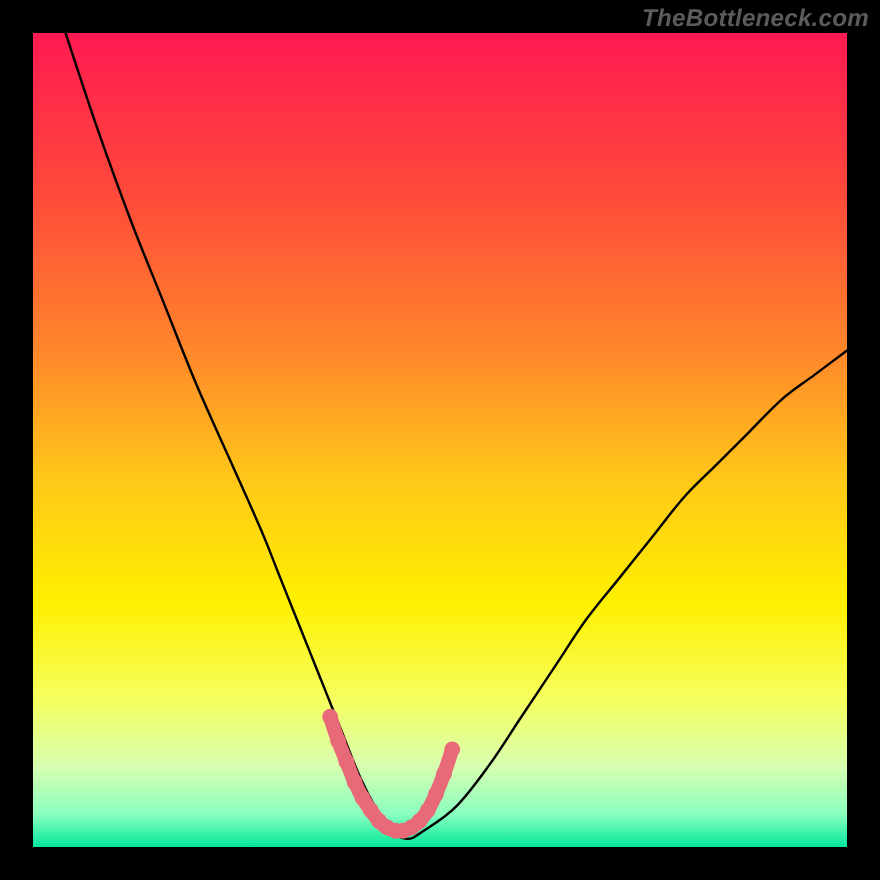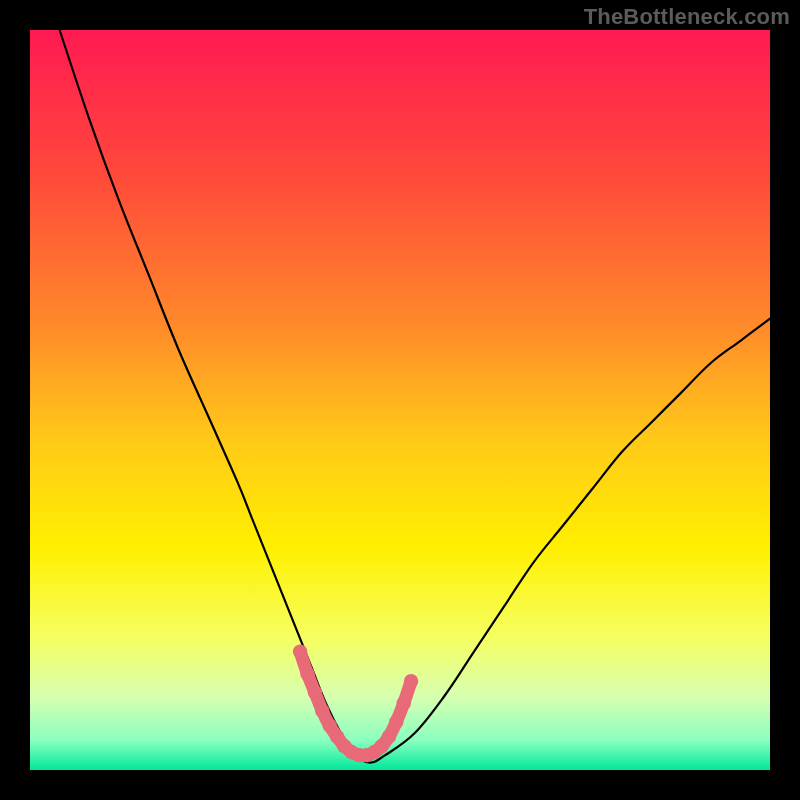--- a/index.html
+++ b/index.html
@@ -8,20 +8,21 @@
     width: 800px;
     height: 800px;
     background: #000;
     overflow: hidden;
     font-family: Arial, Helvetica, sans-serif;
   }
   .frame {
     position: absolute;
     inset: 0;
     background: #000;
+    font-style: italic;
   }
   .watermark {
     position: absolute;
     top: 4px;
     right: 10px;
     color: #5b5b5b;
     font-size: 22px;
     font-weight: 600;
     letter-spacing: 0.2px;
     z-index: 10;

